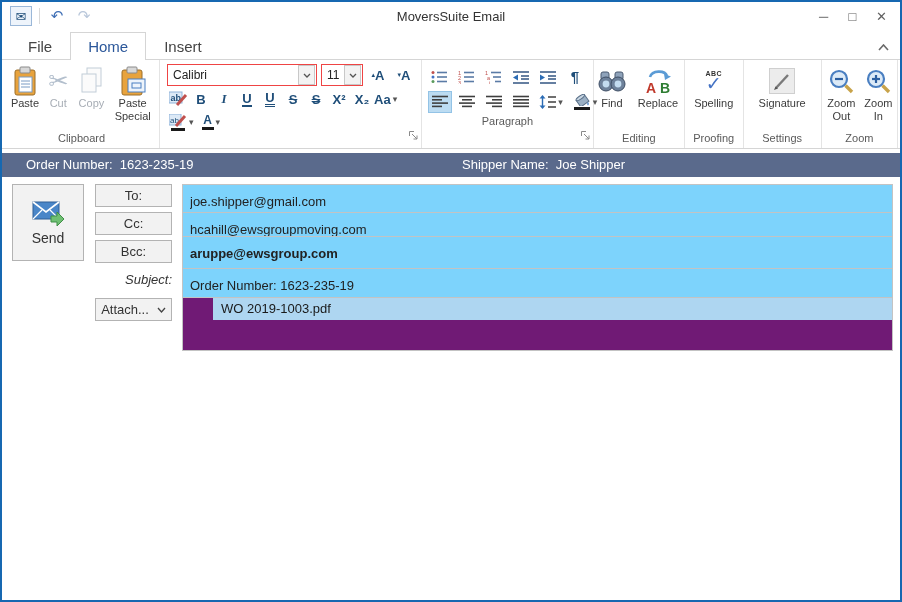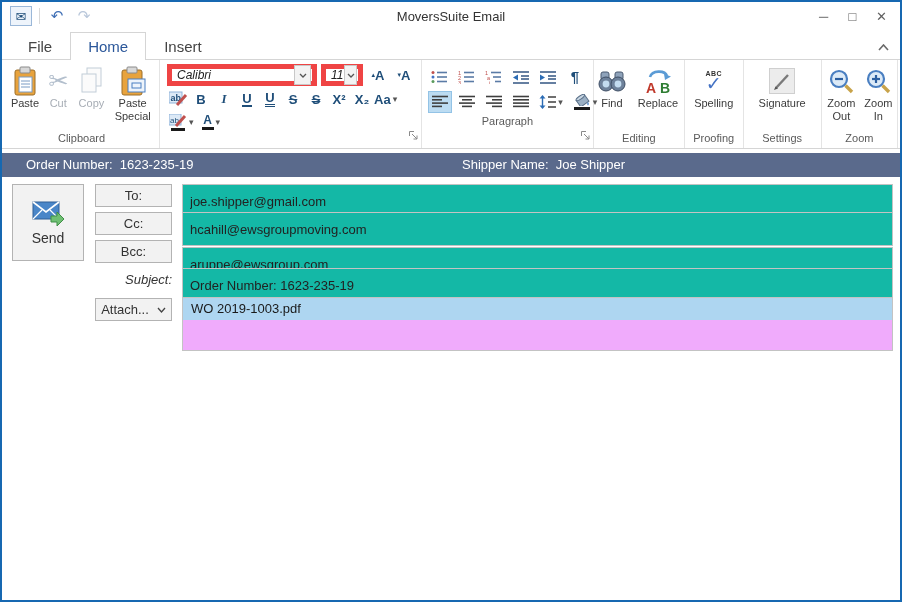--- a/index.html
+++ b/index.html
@@ -35,21 +35,21 @@
   .bigbtn.disabled{color:#a7adb5;}
   .glyph-scissors{font-size:24px;color:#b3bfcd;}
 
   .g-clipboard{width:156px;}
   .g-clipboard .rgroup-content{padding:0 4px;gap:2px;}
 
   .g-font{width:268px;}
   .font-rows{display:flex;flex-direction:column;padding:3px 4px 0 7px;}
   .frow{display:flex;align-items:center;height:24px;gap:4px;}
   .frow2{gap:1px;}
-  .combo{height:22px;border:5px solid #ef4444;background:#fff;display:flex;align-items:center;font-style:italic;}
+  .combo{height:22px;border:1px solid #ef4444;background:#fff;display:flex;align-items:center;}
   .combo .cval{flex:1;font-size:12px;padding-left:5px;color:#222;}
   .combo .cbtn{width:17px;height:20px;margin:0 1px;background:#f3f3f3;border:1px solid #c8c8c8;display:flex;align-items:center;justify-content:center;}
   .combo-name{width:150px;}
   .combo-size{width:42px;}
   .fmt{min-width:22px;height:22px;display:flex;align-items:center;justify-content:center;font-size:13px;color:#1f4e79;font-weight:bold;}
   .fmt.italic{font-style:italic;font-family:"Liberation Serif",serif;}
   .fmt .u1{border-bottom:2px solid #1f4e79;line-height:1;}
   .fmt .u2{border-bottom:3px double #1f4e79;line-height:1;}
   .fmt .st1{text-decoration:line-through;}
   .fmt .st2{text-decoration:line-through double;}
@@ -81,24 +81,24 @@
   .infobar .pair{position:absolute;top:0;height:24px;line-height:24px;display:flex;gap:7px;}
   .pair-order{left:24px;}
   .pair-shipper{left:460px;}
 
   
   .compose{position:absolute;top:175px;left:0;right:0;height:178px;background:#fff;}
   .send-btn{position:absolute;left:10px;top:7px;width:72px;height:77px;border:1px solid #b3b3b3;background:#f2f2f2;display:flex;flex-direction:column;align-items:center;justify-content:center;gap:3px;font-size:14px;color:#333;}
   .fieldbtn{position:absolute;left:93px;width:77px;height:23px;border:1px solid #b3b3b3;background:#f2f2f2;font-size:13px;color:#333;display:flex;align-items:center;justify-content:center;}
   .row-to{top:7px;}.row-cc{top:35px;}.row-bcc{top:63px;}
   .subject-label{position:absolute;left:70px;top:95px;width:100px;text-align:right;font-size:13px;color:#333;font-style:italic;}
-  .field{position:absolute;left:180px;right:7px;height:23px;border:1px solid #c3c3c3;background:#14b8a6;font-size:13px;color:#222;padding:16px 7px;font-family:"Liberation Sans","DejaVu Sans",sans-serif;outline:none;}
-  .f-to{top:7px;}.f-cc{top:35px;}.f-bcc{top:70px;}.f-subject{top:91px;}
+  .field{position:absolute;left:180px;right:7px;height:23px;border:1px solid #c3c3c3;background:#7dd3fc;font-size:13px;color:#222;padding:16px 7px;font-family:"Liberation Sans","DejaVu Sans",sans-serif;outline:none;}
+  .f-to{top:7px;}.f-cc{top:35px;}.f-bcc{top:59px;font-weight:bold;}.f-subject{top:91px;}
   .attach-btn{position:absolute;left:93px;top:121px;width:77px;height:23px;border:1px solid #b3b3b3;background:#f2f2f2;font-size:13px;color:#333;display:flex;align-items:center;justify-content:center;gap:8px;}
-  .attach-box{position:absolute;left:180px;top:120px;right:7px;height:54px;border:1px solid #c3c3c3;background:#f0abfc;}
+  .attach-box{position:absolute;left:180px;top:120px;right:7px;height:54px;border:1px solid #c3c3c3;background:#701a75;padding-left:30px;}
   .attach-item{height:22px;line-height:22px;background:#aed6f1;font-size:13px;color:#1a1a1a;padding-left:8px;}
 
   
   .editor{position:absolute;left:8px;right:8px;top:357px;height:236px;border:1px solid #c6c6c6;background:#fff;}
   .greeting{padding:8px 0 0 21px;font-size:15px;color:#1a1a1a;}
   .caret{position:absolute;left:22px;top:33px;width:1px;height:20px;background:#000;animation:blink 1.1s steps(1) infinite;}
   @keyframes blink{50%{opacity:0;}}
   .scrollbar{position:absolute;top:1px;right:1px;bottom:1px;width:17px;background:#f2f2f2;border-left:1px solid #e6e6e6;display:flex;flex-direction:column;justify-content:space-between;align-items:center;}
   .sb-arrow{width:17px;height:17px;display:flex;align-items:center;justify-content:center;}
 </style>

